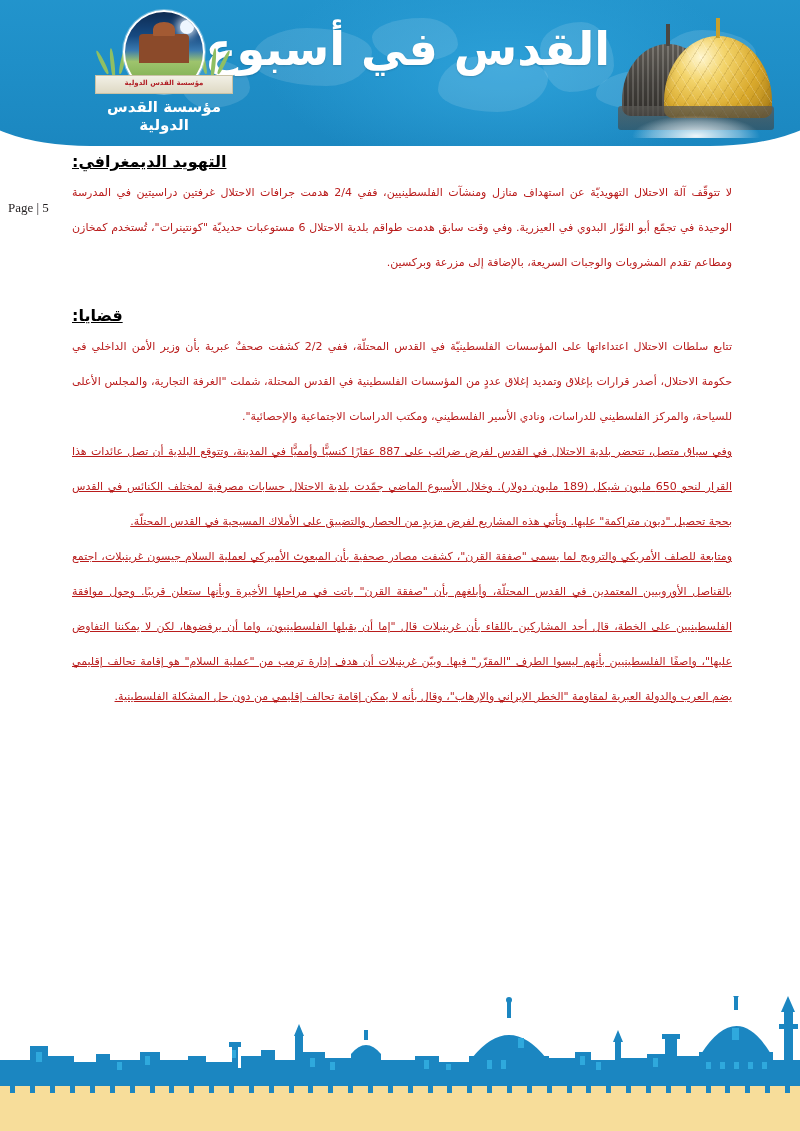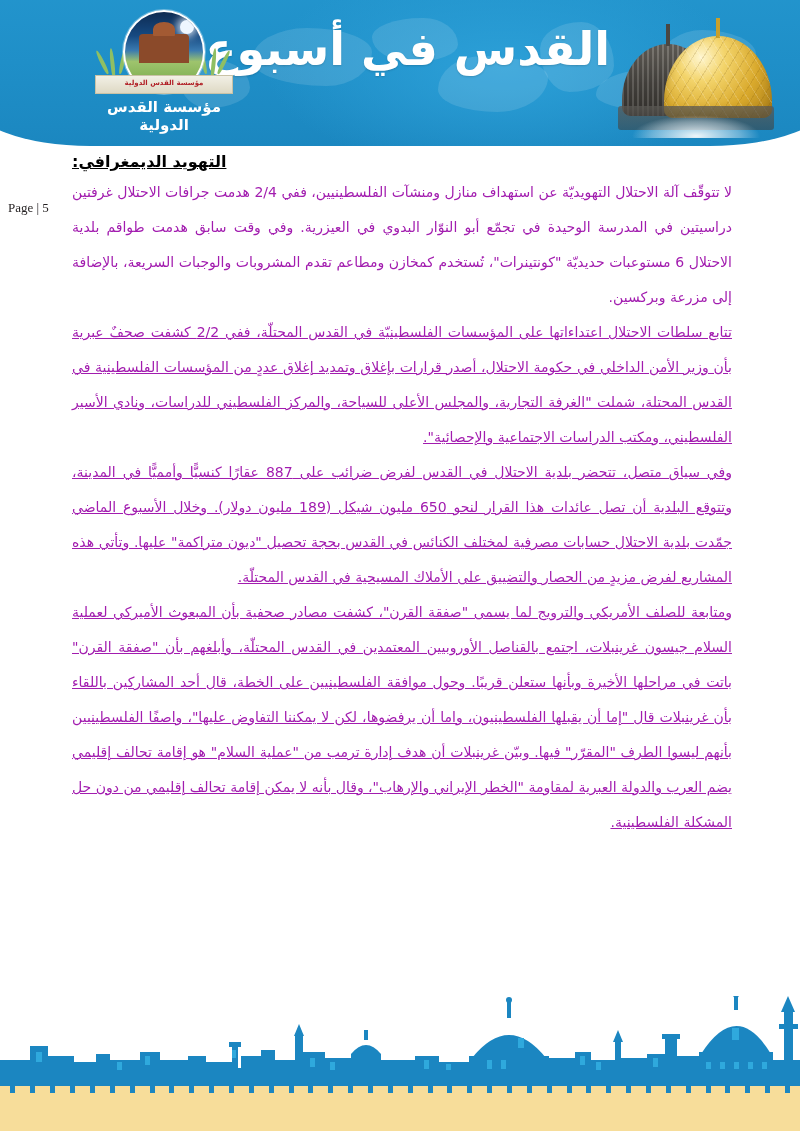--- a/index.html
+++ b/index.html
@@ -299,23 +299,23 @@
     text-align: left;
     text-decoration: underline;
     direction: rtl;
     unicode-bidi: isolate;
   }
   h2.section.first { margin-top: 0; }
   h2.section.qadaya { margin-top: 26px; }
   p.para {
     margin: 0 0 0 0;
     font-family: "DejaVu Sans", "Liberation Sans", sans-serif;
-    font-size: 14px;
+    font-size: 11px;
     line-height: 35px;
-    color: #a21caf;
+    color: #b91c1c;
     text-align: justify;
     text-justify: inter-word;
     direction: rtl;
   }
   p.para + p.para { margin-top: 0px; text-decoration: underline; }
 
   
   .footer {
     position: absolute;
     left: 0;
@@ -410,20 +410,21 @@
   <div class="content">
 
     <div class="page-marker">Page | 5</div>
 
     <div class="body-col">
 
       <h2 class="section first">التهويد الديمغرافي:</h2>
 
       <p class="para">لا تتوقّف آلة الاحتلال التهويديّة عن استهداف منازل ومنشآت الفلسطينيين، ففي 2/4 هدمت جرافات الاحتلال غرفتين دراسيتين في المدرسة الوحيدة في تجمّع أبو النوّار البدوي في العيزرية. وفي وقت سابق هدمت طواقم بلدية الاحتلال 6 مستوعبات حديديّة "كونتينرات"، تُستخدم كمخازن ومطاعم تقدم المشروبات والوجبات السريعة، بالإضافة إلى مزرعة وبركسين.</p>
 
+      <h2 class="section qadaya">قضايا:</h2>
 
       <p class="para">تتابع سلطات الاحتلال اعتداءاتها على المؤسسات الفلسطينيّة في القدس المحتلّة، ففي 2/2 كشفت صحفٌ عبرية بأن وزير الأمن الداخلي في حكومة الاحتلال، أصدر قرارات بإغلاق وتمديد إغلاق عددٍ من المؤسسات الفلسطينية في القدس المحتلة، شملت "الغرفة التجارية، والمجلس الأعلى للسياحة، والمركز الفلسطيني للدراسات، ونادي الأسير الفلسطيني، ومكتب الدراسات الاجتماعية والإحصائية".</p>
       <p class="para">وفي سياق متصل، تتحضر بلدية الاحتلال في القدس لفرض ضرائب على 887 عقارًا كنسيًّا وأمميًّا في المدينة، وتتوقع البلدية أن تصل عائدات هذا القرار لنحو 650 مليون شيكل (189 مليون دولار). وخلال الأسبوع الماضي جمّدت بلدية الاحتلال حسابات مصرفية لمختلف الكنائس في القدس بحجة تحصيل "ديون متراكمة" عليها. وتأتي هذه المشاريع لفرض مزيدٍ من الحصار والتضييق على الأملاك المسيحية في القدس المحتلّة.</p>
       <p class="para">ومتابعة للصلف الأمريكي والترويج لما يسمى "صفقة القرن"، كشفت مصادر صحفية بأن المبعوث الأميركي لعملية السلام جيسون غرينبلات، اجتمع بالقناصل الأوروبيين المعتمدين في القدس المحتلّة، وأبلغهم بأن "صفقة القرن" باتت في مراحلها الأخيرة وبأنها ستعلن قريبًا. وحول موافقة الفلسطينيين على الخطة، قال أحد المشاركين باللقاء بأن غرينبلات قال "إما أن يقبلها الفلسطينيون، واما أن يرفضوها، لكن لا يمكننا التفاوض عليها"، واصفًا الفلسطينيين بأنهم ليسوا الطرف "المقرّر" فيها. وبيّن غرينبلات أن هدف إدارة ترمب من "عملية السلام" هو إقامة تحالف إقليمي يضم العرب والدولة العبرية لمقاومة "الخطر الإيراني والإرهاب"، وقال بأنه لا يمكن إقامة تحالف إقليمي من دون حل المشكلة الفلسطينية.</p>
 
     </div>
   </div>
 
   <div class="footer">
     <div class="sand"></div>

